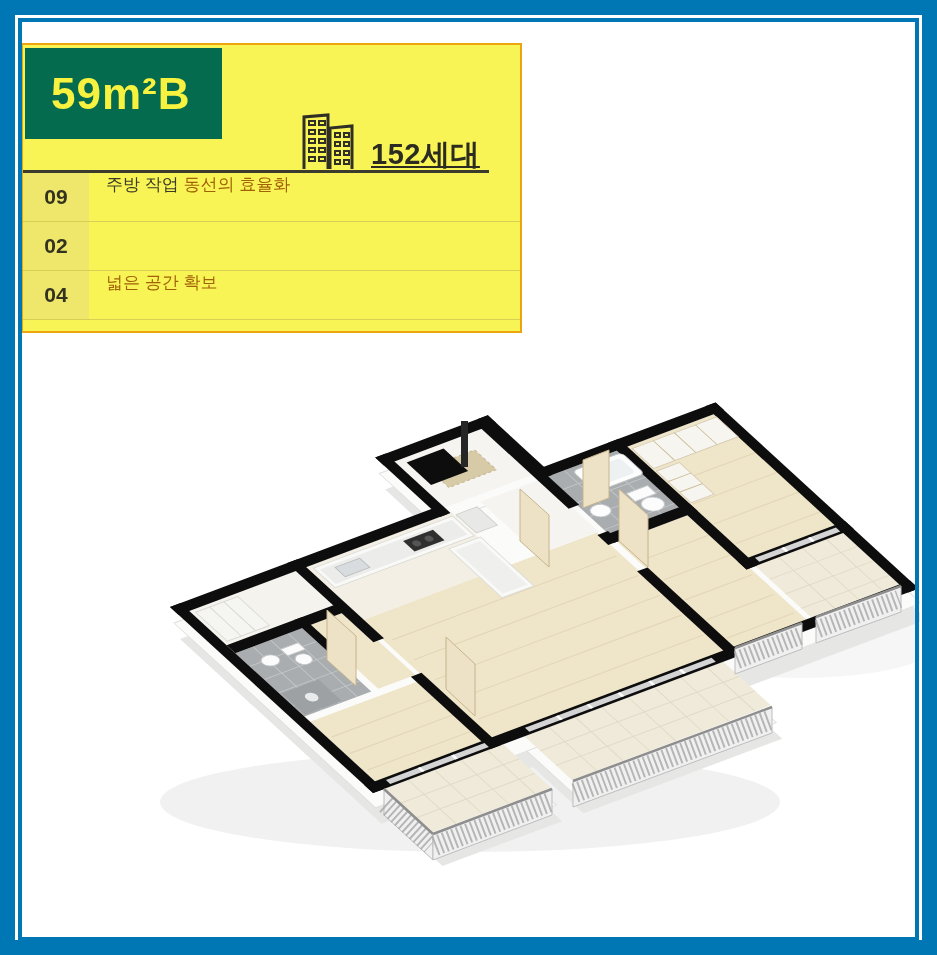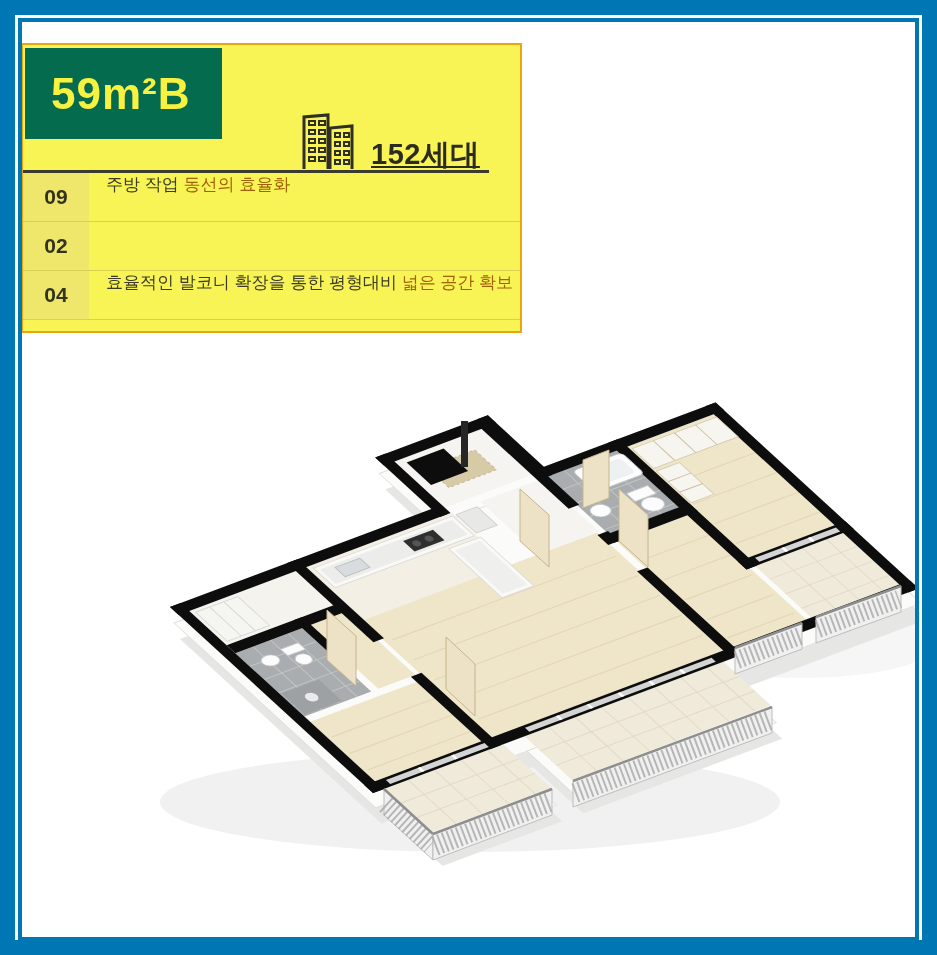--- a/index.html
+++ b/index.html
@@ -82,21 +82,21 @@
     <div class="feature-list">
       <div class="feature-row">
         <div class="feature-no">09</div>
         <div class="feature-text"><span>주방 작업 </span><span class="accent">동선의 효율화</span></div>
       </div>
       <div class="feature-row">
         <div class="feature-no">02</div>
       </div>
       <div class="feature-row">
         <div class="feature-no">04</div>
-        <div class="feature-text"><span>효율적인 발코니 확장을 통한 평형대비 </span><span class="accent">넓은 공간 확보</span></div>
+        <div class="feature-text"><span class="accent">넓은 공간 확보</span></div>
       </div>
     </div>
   </div>
 
   <div class="floorplan-wrap">
   <svg viewBox="0 0 880 560" width="880" height="560">
 
     <ellipse cx="430" cy="430" rx="310" ry="50" fill="#E0E0E0" opacity="0.45"></ellipse>
     <ellipse cx="760" cy="270" rx="140" ry="36" fill="#E4E4E4" opacity="0.35"></ellipse>
 

